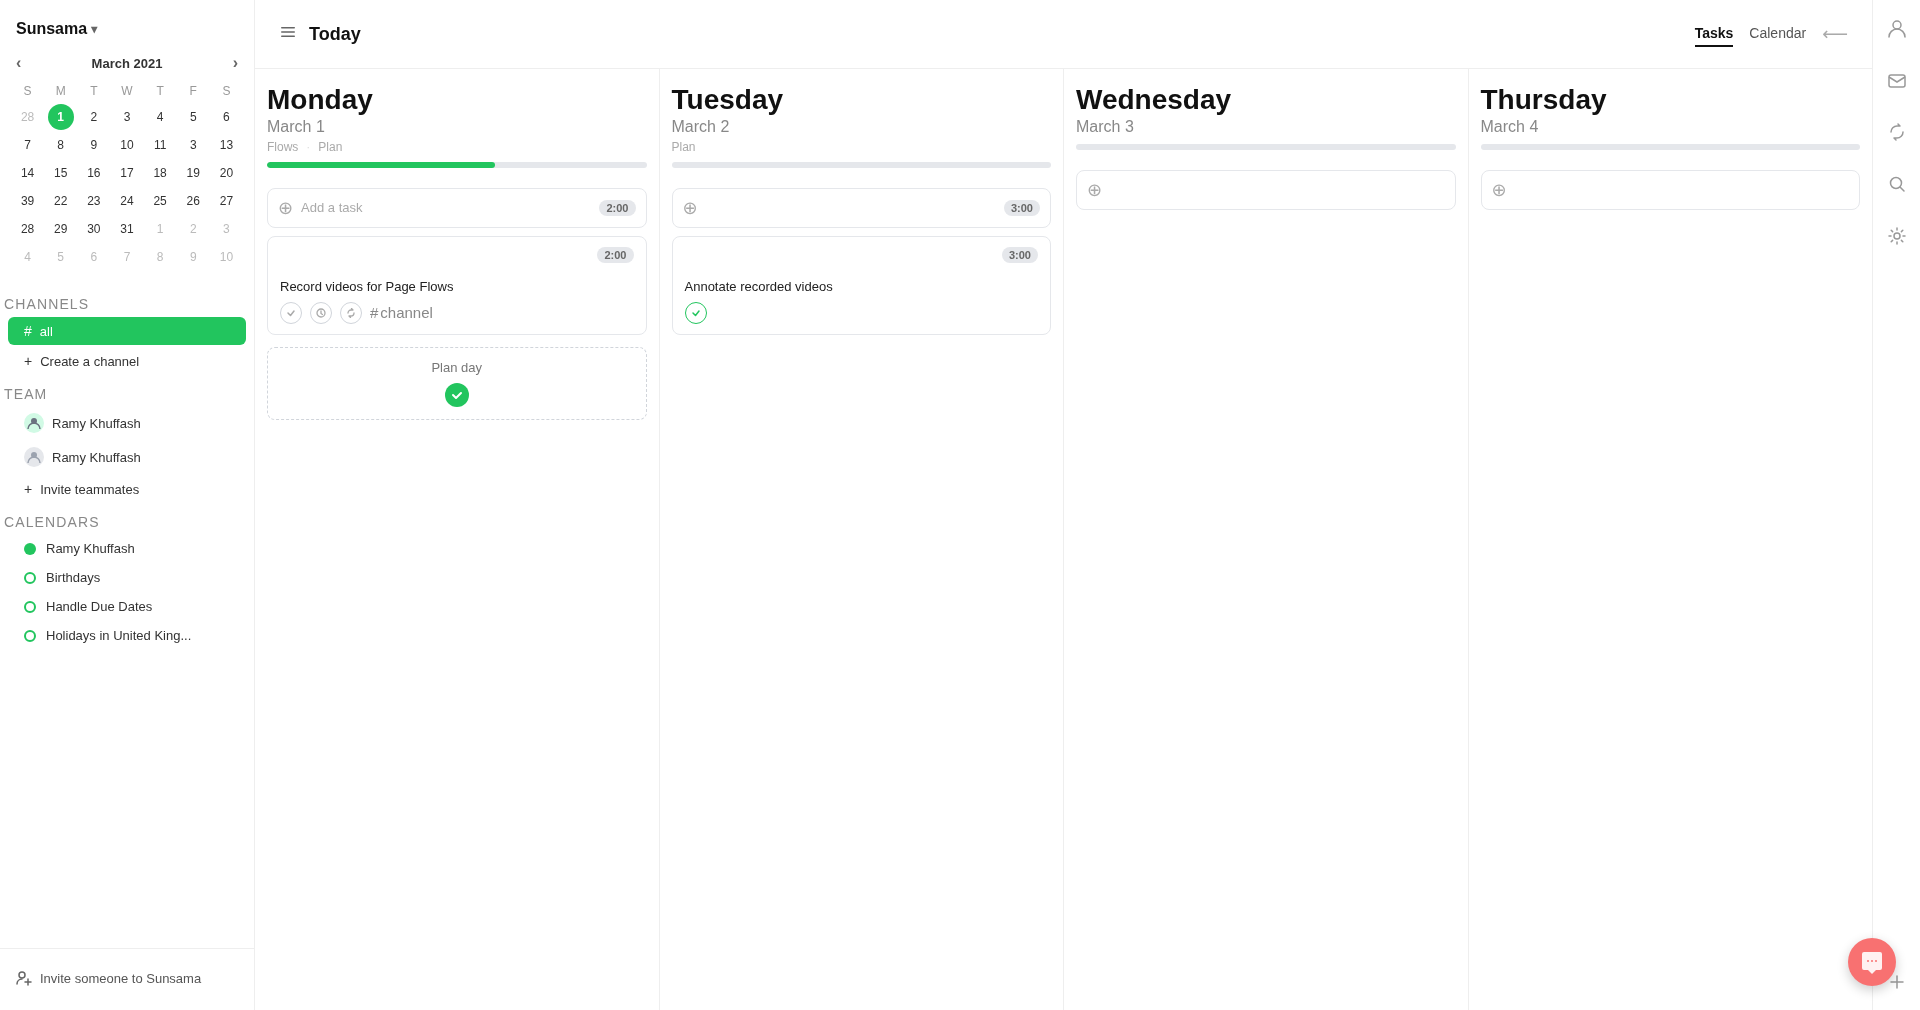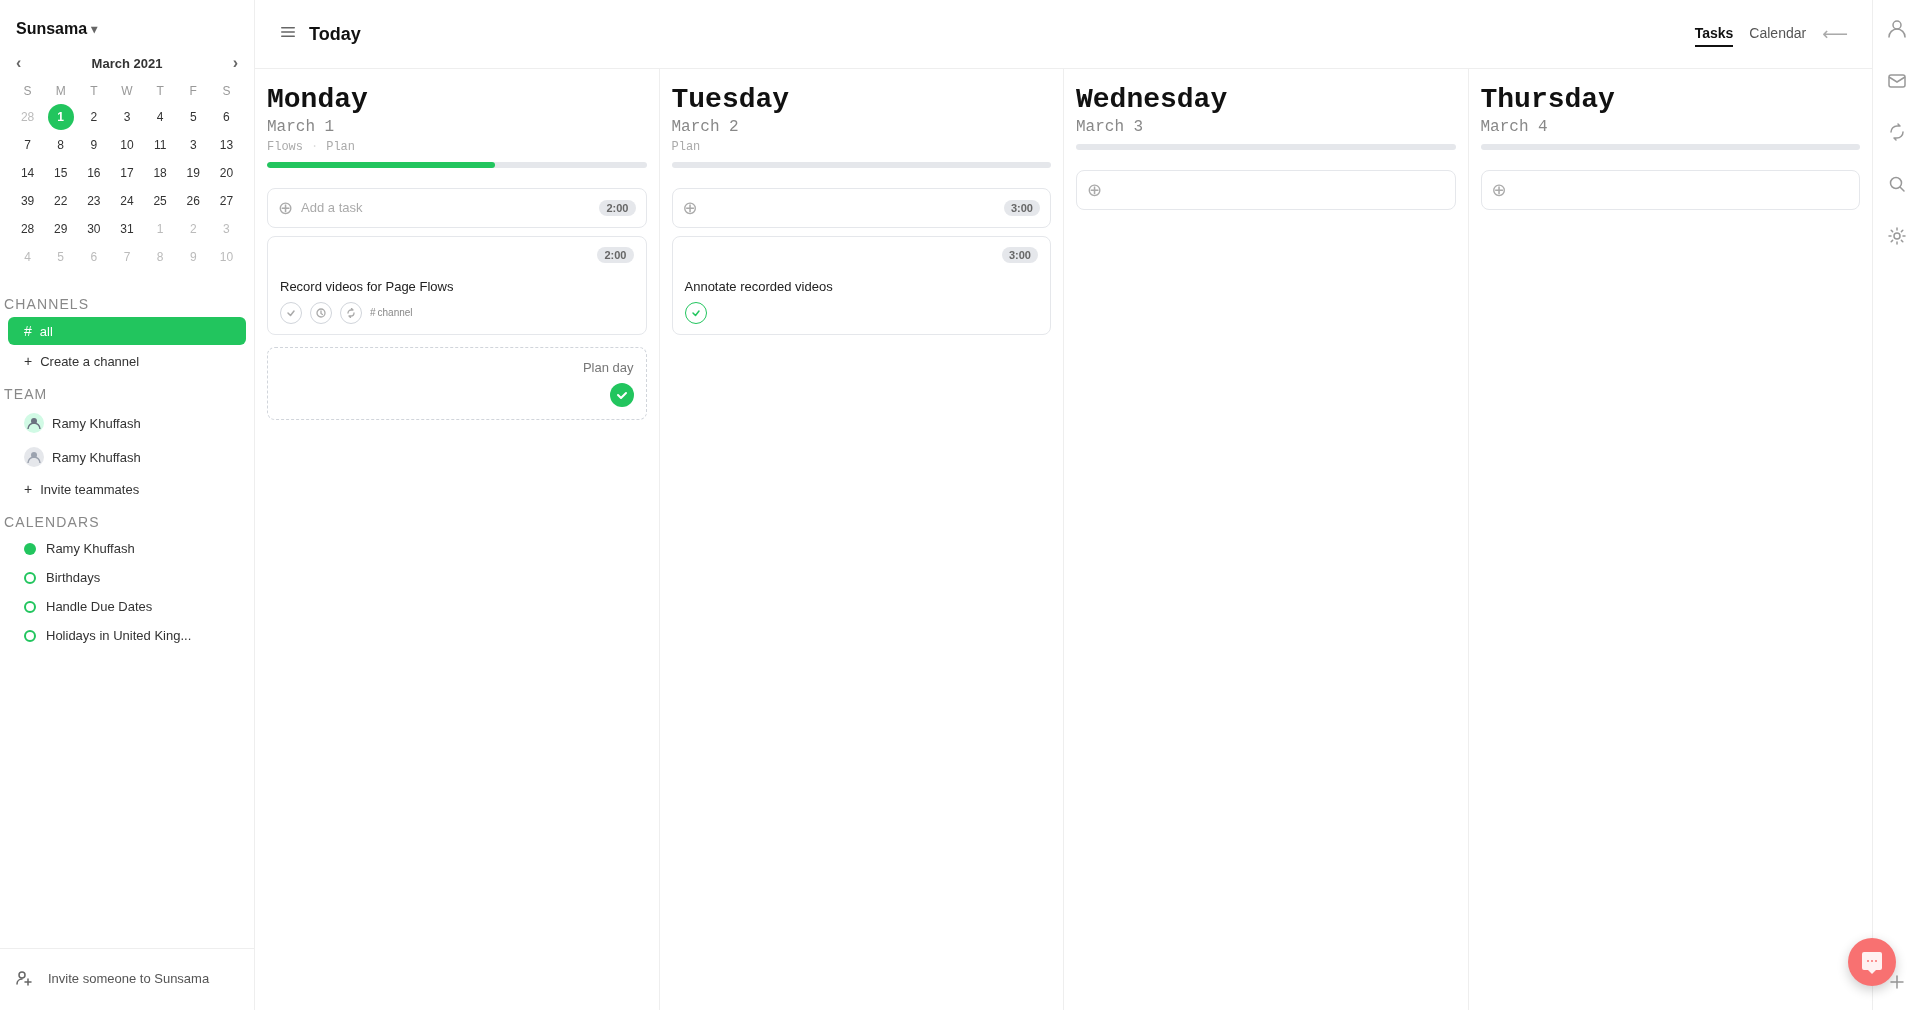--- a/index.html
+++ b/index.html
@@ -160,21 +160,20 @@
       flex: 1;
       border-right: 1px solid #eee;
       display: flex;
       flex-direction: column;
       padding: 16px 12px;
     }
     .day-col:last-child { border-right: none; }
 
     .day-header {
       margin-bottom: 12px;
-      font-family: Liberation Mono, monospace;
     }
     .day-name {
       font-size: 28px;
       font-weight: 700;
       color: #111;
       line-height: 1.1;
     }
     .day-date {
       font-size: 16px;
       color: #888;
@@ -252,36 +251,36 @@
       border-radius: 50%;
       border: 1.5px solid #d1d5db;
       display: flex;
       align-items: center;
       justify-content: center;
       cursor: pointer;
       color: #aaa;
       font-size: 11px;
     }
     .channel-tag {
-      font-size: 10px;
+      font-size: 15px;
       color: #888;
       display: flex;
       align-items: center;
       gap: 2px;
     }
     .channel-tag:before { content: '#'; }
 
     
     .plan-day-card {
       border: 1px dashed #d1d5db;
       border-radius: 8px;
       padding: 12px;
       display: flex;
       flex-direction: column;
-      align-items: flex-end;
+      align-items: center;
       gap: 8px;
       margin-top: 4px;
     }
     .plan-day-label { font-size: 13px; color: #777; }
     .plan-day-check {
       width: 24px;
       height: 24px;
       border-radius: 50%;
       background: #22c55e;
       display: flex;
@@ -334,21 +333,21 @@
 
     
     .sidebar-bottom {
       margin-top: auto;
       padding: 12px 16px;
       border-top: 1px solid #eee;
     }
     .invite-someone {
       display: flex;
       align-items: center;
-      gap: 16px;
+      gap: 8px;
       font-size: 13px;
       color: #555;
       cursor: pointer;
       margin-top: 9px;
     }
 
     .task-check-done {
       width: 22px;
       height: 22px;
       border-radius: 50%;

